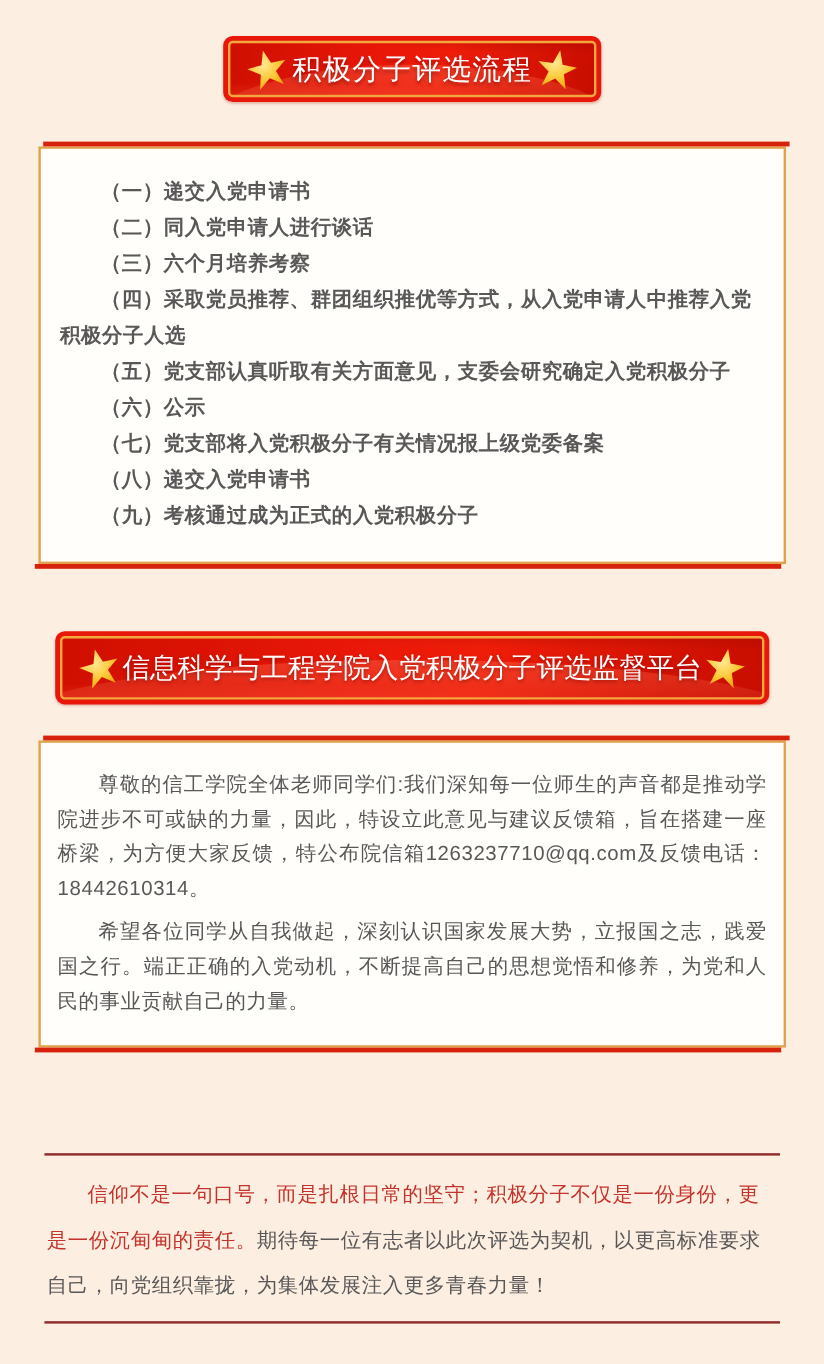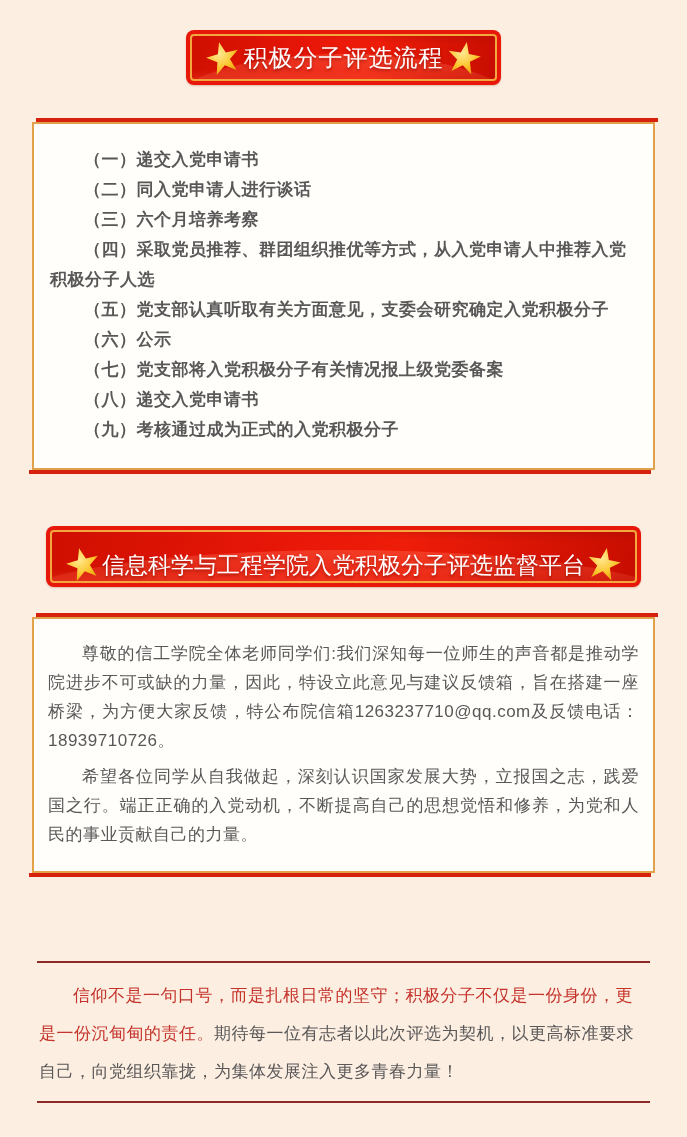--- a/index.html
+++ b/index.html
@@ -37,21 +37,21 @@
     position: absolute;
     left: -10%; right: -10%;
     height: 120px;
     top: 18px;
     border-radius: 50%;
     background: linear-gradient(180deg, rgba(255,120,90,.35), rgba(255,120,90,0) 45%);
     pointer-events: none;
   }
   .banner1-outer { width: 307px; margin: 30px auto 0; }
   .banner2-outer { width: 587px; margin: 56px auto 0; }
-  .banner2-outer .banner-inner { height: 49px; align-items: flex-end; }
+  .banner2-outer .banner-inner { height: 49px; }
 
   .banner-title {
     flex: 1;
     text-align: center;
     color: #ffffff;
     font-weight: normal;
     font-size: 24px;
     letter-spacing: 1px;
     text-shadow: 0 2px 3px rgba(110,0,0,.5);
     white-space: nowrap;
@@ -165,20 +165,20 @@
 <div class="banner-outer banner2-outer">
   <div class="banner-inner">
     <span class="star star-left"></span>
     <span class="banner-title">信息科学与工程学院入党积极分子评选监督平台</span>
     <span class="star star-right"></span>
   </div>
 </div>
 
 <div class="fancy-box box-feedback">
   <div class="box-body">
-    <p>尊敬的信工学院全体老师同学们:我们深知每一位师生的声音都是推动学院进步不可或缺的力量，因此，特设立此意见与建议反馈箱，旨在搭建一座桥梁，为方便大家反馈，特公布院信箱1263237710@qq.com及反馈电话：18939710726。</p>
+    <p>尊敬的信工学院全体老师同学们:我们深知每一位师生的声音都是推动学院进步不可或缺的力量，因此，特设立此意见与建议反馈箱，旨在搭建一座桥梁，为方便大家反馈，特公布院信箱1263237710@qq.com及反馈电话：18442610314。</p>
     <p>希望各位同学从自我做起，深刻认识国家发展大势，立报国之志，践爱国之行。端正正确的入党动机，不断提高自己的思想觉悟和修养，为党和人民的事业贡献自己的力量。</p>
   </div>
 </div>
 
 <div class="closing">
   <p><span class="highlight">信仰不是一句口号，而是扎根日常的坚守；积极分子不仅是一份身份，更是一份沉甸甸的责任。</span><span>期待每一位有志者以此次评选为契机，以更高标准要求自己，向党组织靠拢，为集体发展注入更多青春力量！</span></p>
 </div>
 
 </body></html>

